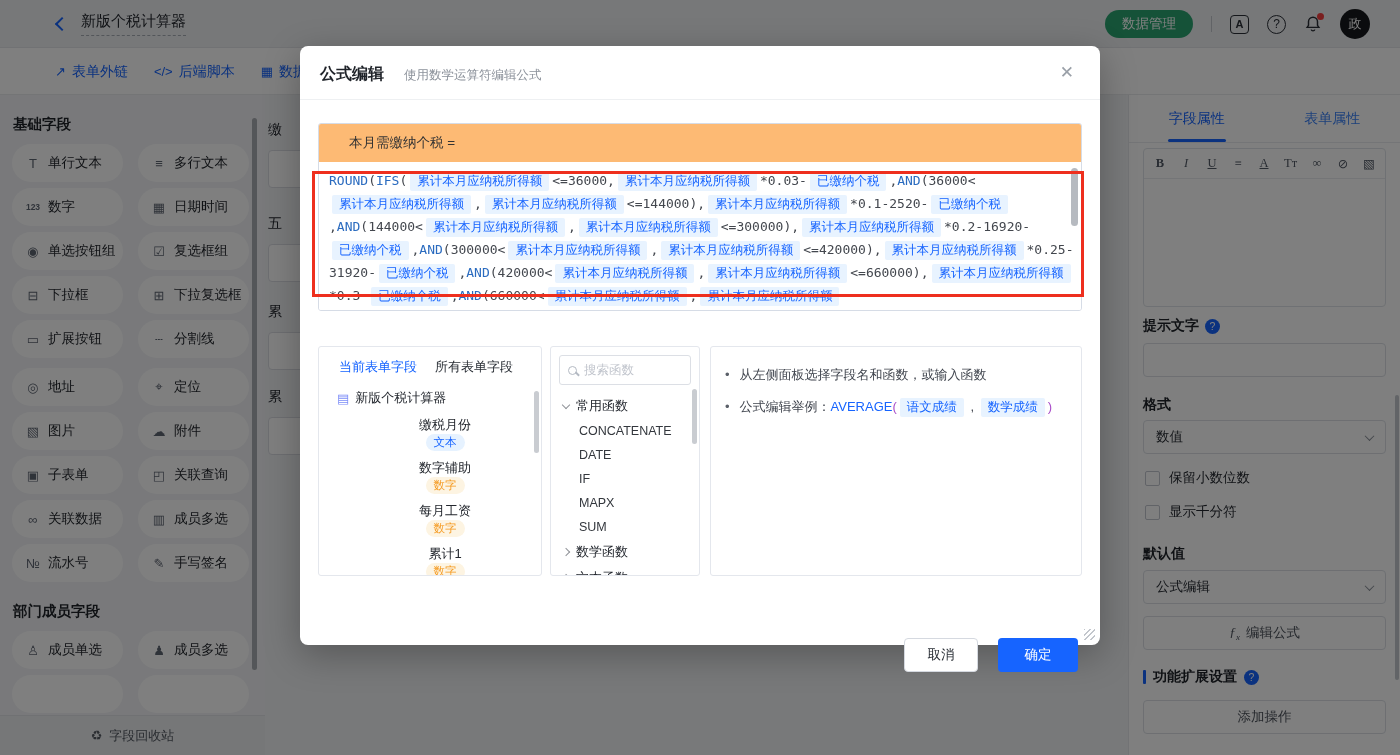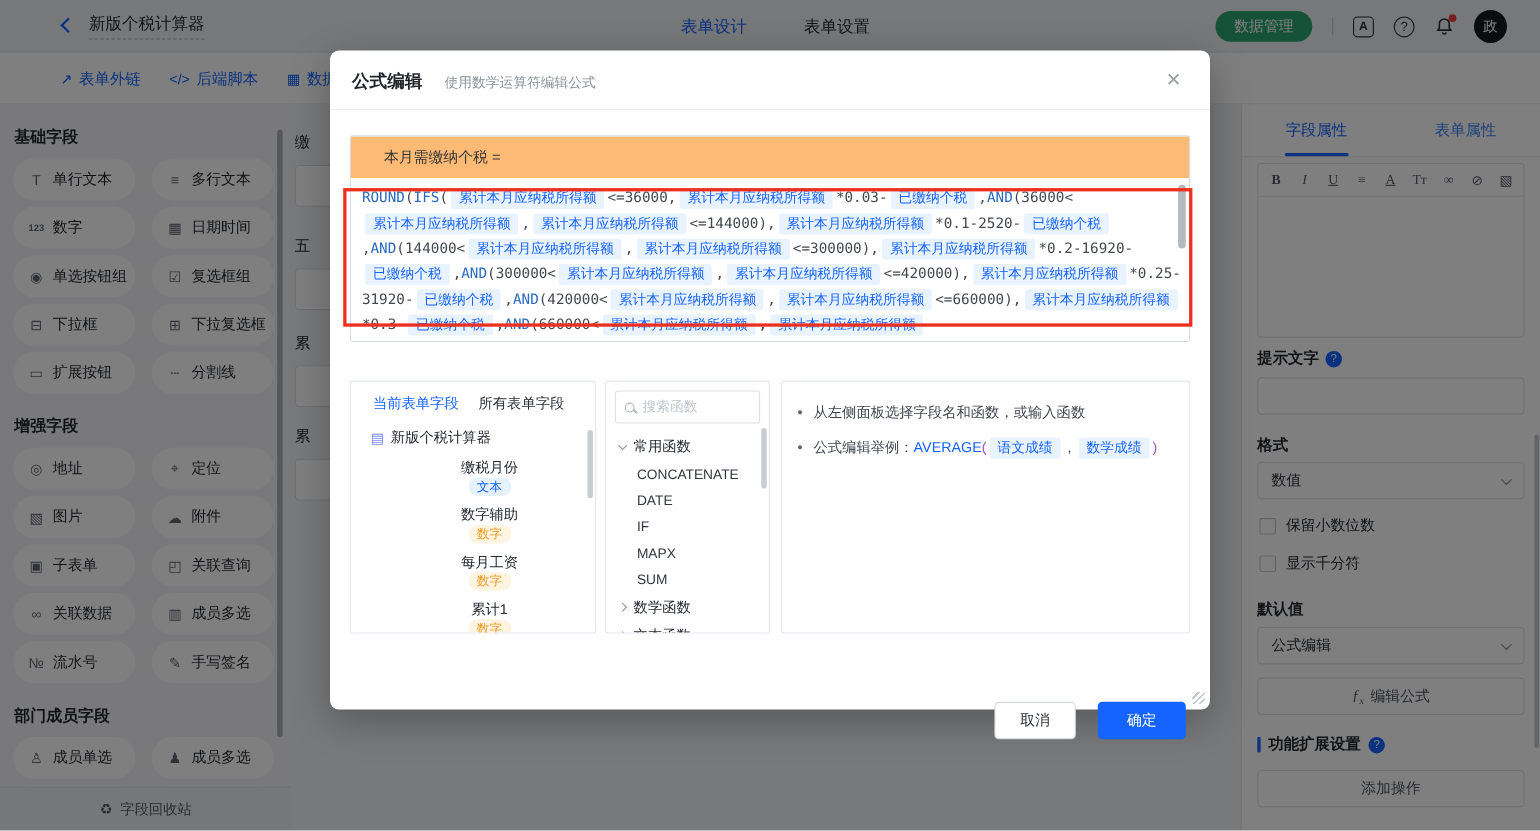--- a/index.html
+++ b/index.html
@@ -126,24 +126,20 @@
 </head>
 <body>
 
 <div class="page">
 
   <header class="topbar">
     <div class="tb-left">
       <span><i class="chev-left"></i></span>
       <span class="app-title">新版个税计算器</span>
     </div>
-    <nav class="tb-tabs" id="topTabs">
-        <span class="tb-tab active">表单设计</span>
-        <span class="tb-tab">表单设置</span>
-      </nav>
     <div class="tb-right">
       <button class="green-pill">数据管理</button>
       <span class="vdiv"></span>
       <span class="icon-box">A</span>
       <span class="icon-circle">?</span>
       <span class="bell">
         <svg width="18" height="18" viewBox="0 0 16 16">
             <path d="M8 2a4 4 0 0 0-4 4v3.2L2.8 11h10.4L12 9.2V6a4 4 0 0 0-4-4z" fill="none" stroke="#2a2f36" stroke-width="1.3"></path>
             <path d="M6.4 13a1.7 1.7 0 0 0 3.2 0" fill="none" stroke="#2a2f36" stroke-width="1.3"></path>
           </svg>
@@ -207,21 +203,20 @@
         </div>
         <div class="pill">
           <span class="pic">▭</span>
           <span>扩展按钮</span>
         </div>
         <div class="pill">
           <span class="pic">┄</span>
           <span>分割线</span>
         </div>
       </div>
-      <div class="sec-title">增强字段</div>
       <div class="fields">
         <div class="pill">
           <span class="pic">◎</span>
           <span>地址</span>
         </div>
         <div class="pill">
           <span class="pic">⌖</span>
           <span>定位</span>
         </div>
         <div class="pill">

